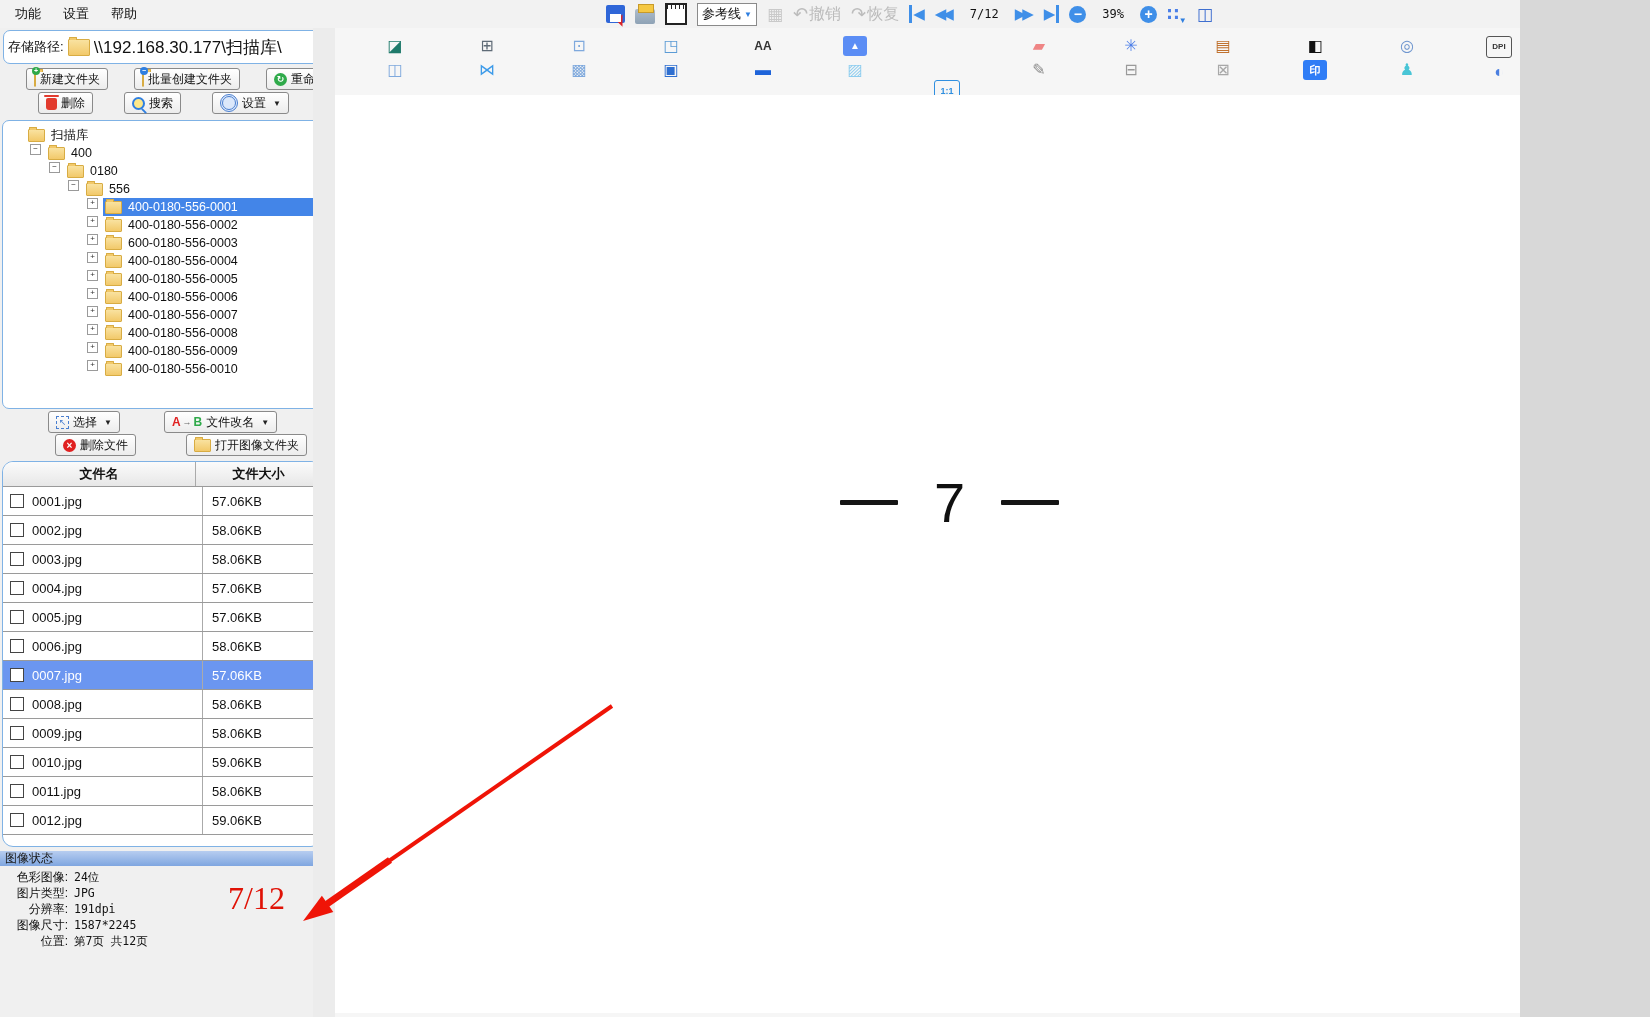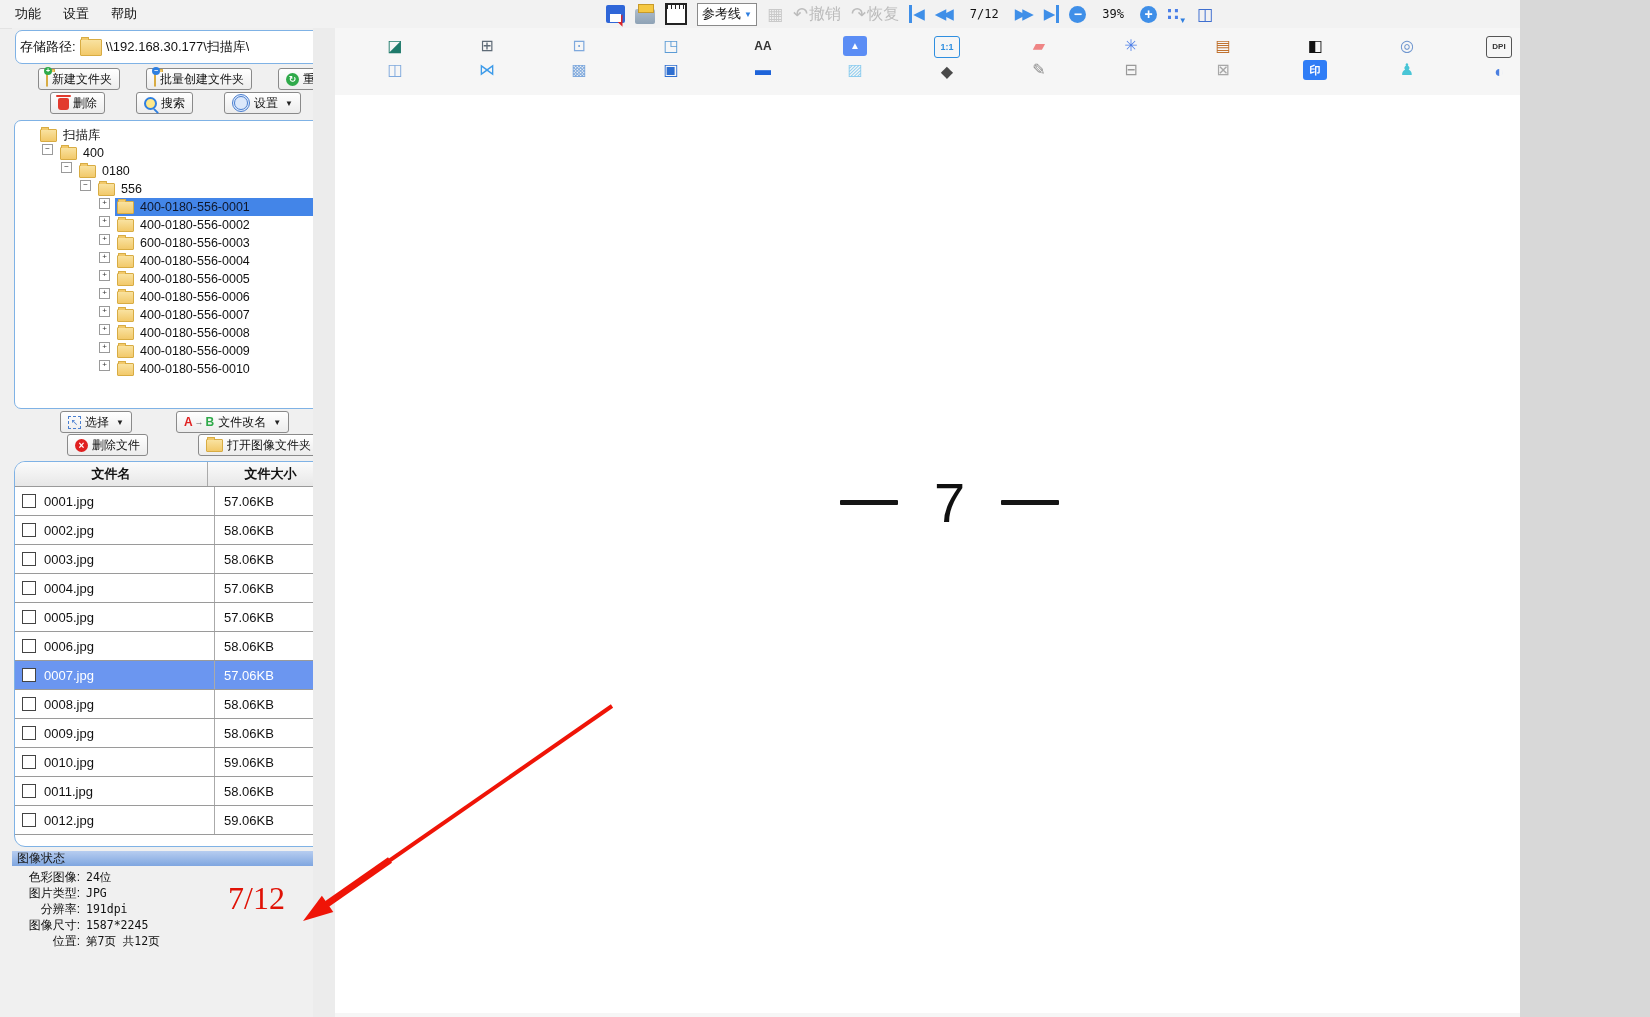--- a/index.html
+++ b/index.html
@@ -27,24 +27,24 @@
   .navg{color:#3f8fe8;font-size:15px;font-weight:bold;display:flex;align-items:center;}
   .navg.dbl{letter-spacing:-4px;padding-right:4px;}
   .bar-l{border-left:3px solid #3f8fe8;padding-left:1px;}
   .bar-r{border-right:3px solid #3f8fe8;padding-right:1px;}
   .pageind,.zoomlvl{font-size:12px;font-family:"DejaVu Sans Mono",monospace;padding:0 6px;}
   .zoomc{width:17px;height:17px;border-radius:50%;background:#3f8fe8;color:#fff;font-size:14px;line-height:16px;text-align:center;font-weight:bold;}
   .thumbs{color:#4a7fe8;font-size:17px;font-weight:bold;display:flex;align-items:flex-end;}
   .facing{color:#3f6fd0;font-size:17px;}
 
   
-  .left{position:absolute;left:12px;top:28px;width:313px;bottom:0;background:#f0f0f0;padding-left:12px;}
+  .left{position:absolute;left:0;top:28px;width:313px;bottom:0;background:#f0f0f0;padding-left:12px;}
   .pathbox{position:absolute;left:3px;top:2px;right:3px;height:32px;background:#fff;border:1px solid #7fb2e5;border-radius:7px;display:flex;align-items:center;padding:0 4px;gap:4px;}
   .plabel{font-size:13px;white-space:nowrap;}
-  .pval{font-size:13px;white-space:nowrap;overflow:hidden;}
+  .pval{font-size:17px;white-space:nowrap;overflow:hidden;}
   .folder{width:15px;height:11px;background:linear-gradient(#f9e2a0,#f2c96a);border:1px solid #d8ac43;border-radius:1px;position:relative;flex:none;}
   .folder:before{content:"";position:absolute;left:0;top:-3px;width:6px;height:2px;background:#f2c96a;border:1px solid #d8ac43;border-bottom:none;border-radius:1px 1px 0 0;}
   .folder.big{width:20px;height:15px;}
   .btnrow{position:absolute;display:flex;align-items:center;}
   .r1{top:40px;left:26px;gap:26px;}
   .r2{top:64px;left:38px;gap:31px;}
   .sbtn{display:inline-flex;align-items:center;gap:4px;border:1px solid #8a8a8a;border-radius:3px;background:linear-gradient(#ffffff,#ececec);padding:0 7px;font-size:12px;height:20px;white-space:nowrap;cursor:default;}
   .badge{position:absolute;right:-4px;top:-5px;width:8px;height:8px;border-radius:50%;color:#fff;font-size:7px;line-height:8px;text-align:center;font-weight:bold;}
   .b-green{background:#2faa4a;}
   .b-blue{background:#2f7fe0;}
@@ -54,21 +54,21 @@
   .ic-trash:before{content:"";position:absolute;left:-2px;top:-3px;width:15px;height:2px;background:#e23b2e;border-radius:1px;}
   .ic-search{width:9px;height:9px;border:2px solid #2f7fe0;border-radius:50%;position:relative;background:#fde88a;}
   .ic-search:after{content:"";position:absolute;right:-4px;bottom:-4px;width:6px;height:2px;background:#2f7fe0;transform:rotate(45deg);}
   .ic-gear{width:12px;height:12px;border:3px double #4a7fd0;border-radius:50%;background:#dce8fa;}
   .dcaret{font-size:8px;color:#222;margin-left:3px;}
 
   .treebox{position:absolute;left:2px;top:92px;right:3px;height:282px;background:#fff;border:1px solid #7fb2e5;border-radius:7px;padding-top:5px;overflow:hidden;}
   .tnode{display:flex;height:18px;font-size:12.5px;cursor:default;}
   .toggle{width:9px;height:9px;border:1px solid #9a9a9a;background:#fff;font-size:8px;line-height:8px;text-align:center;color:#333;margin-right:5px;flex:none;}
   .selwrap{display:flex;align-items:center;gap:6px;flex:1;height:18px;padding-left:2px;}
-  .selwrap.sel{background:#4385e8;color:#0f172a;}
+  .selwrap.sel{background:#4385e8;color:#ffffff;}
   .tlabel{white-space:nowrap;}
 
   .midr{position:absolute;display:flex;}
   .m1{top:383px;left:48px;gap:44px;}
   .m2{top:406px;left:55px;gap:50px;}
   .selcur{width:11px;height:11px;border:1px dashed #4a7fd0;color:#4a7fd0;font-size:9px;line-height:11px;text-align:center;}
   .ab-a{color:#e02020;font-weight:bold;font-size:12px;}
   .ab-b{color:#2faa4a;font-weight:bold;font-size:12px;}
   .ab-arrow{color:#666;font-size:9px;margin:0 -2px;}
   .ic-delfile{width:13px;height:13px;border-radius:50%;background:#e02020;color:#fff;font-size:10px;line-height:13px;text-align:center;font-weight:bold;}
@@ -469,21 +469,21 @@
         </div>
         <div class="tcol">
           <div class="ic" style="color: rgb(51, 51, 51); font-size: 12px; font-weight: bold;">AA</div>
           <div class="ic" style="color: rgb(31, 100, 217);">▬</div>
         </div>
         <div class="tcol">
           <div class="ic" style="color: rgb(255, 255, 255); background: rgb(91, 141, 245); font-size: 10px; font-weight: bold;">▲</div>
           <div class="ic" style="color: rgb(142, 205, 239);">▨</div>
         </div>
         <div class="tcol">
-          <div class="ic" style="color: rgb(47, 143, 224); border: 1.5px solid rgb(47, 143, 224); font-size: 9px; font-weight: bold;">1:1</div>
+          <div class="ic" style="color: rgb(47, 143, 224); border: 1.5px solid rgb(47, 143, 224); font-size: 9px; font-weight: bold; margin-top: 44px;">1:1</div>
           <div class="ic" style="color: rgb(74, 74, 74);">◆</div>
         </div>
         <div class="tcol">
           <div class="ic" style="color: rgb(239, 133, 133);">▰</div>
           <div class="ic" style="color: rgb(138, 138, 138);">✎</div>
         </div>
         <div class="tcol">
           <div class="ic" style="color: rgb(77, 127, 232);">✳</div>
           <div class="ic" style="color: rgb(154, 154, 154);">⊟</div>
         </div>

